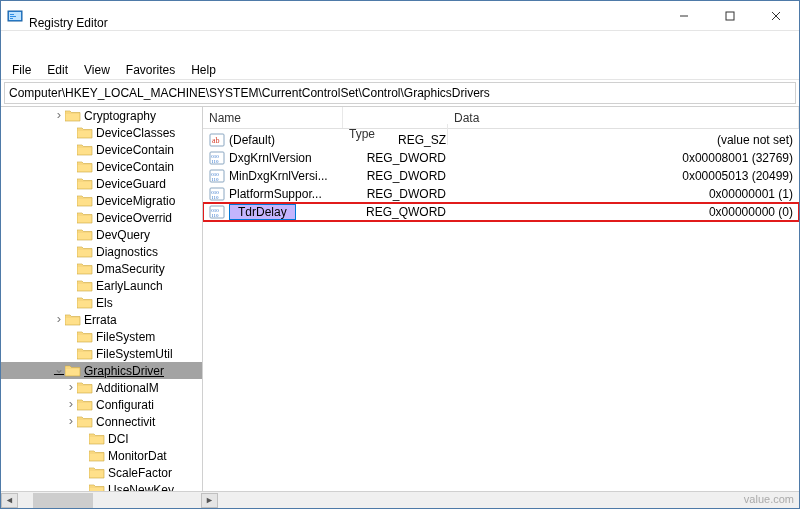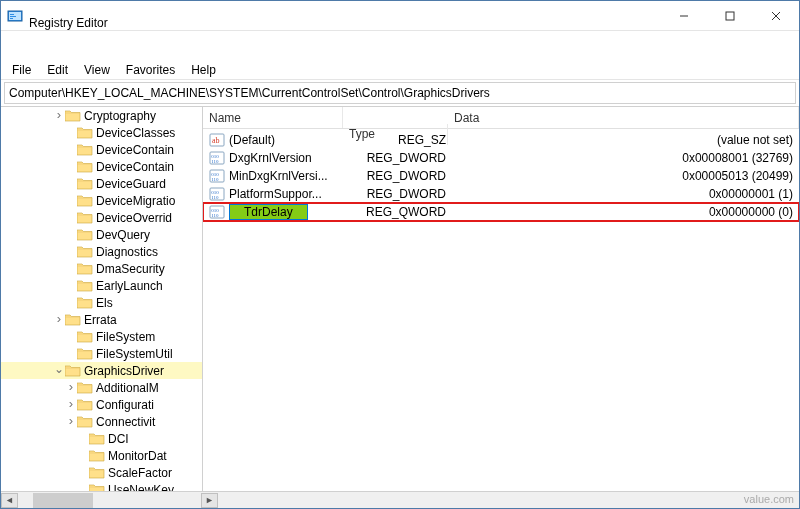--- a/index.html
+++ b/index.html
@@ -86,21 +86,22 @@
     width: 260px;
   }
   .tree-row {
     height: 17px;
     display: flex;
     align-items: center;
     white-space: nowrap;
     padding-left: 4px;
   }
   .tree-row.sel {
-    background: #fef9c3;
+    background: #a3a3a3;
+    text-decoration: underline;
   }
   .twist {
     width: 12px; height: 12px;
     display: inline-flex; align-items: center; justify-content: center;
     color: #777;
     font-size: 11px;
     line-height: 12px;
   }
   .twist.open::before { content: "⌄"; font-size: 12px; position: relative; top: -2px;}
   .twist.closed::before { content: "›"; font-size: 13px; position: relative; top:-1px;}
@@ -157,22 +158,22 @@
   .list-row .c-name { width: 140px; display: flex; align-items: center; gap: 4px; }
   .list-row .c-type { width: 105px; }
   .list-row .c-data { flex: 1; }
   .reg-icon { width: 16px; height: 16px; display:inline-flex; flex-shrink:0; }
   .list-row.highlight {
     outline: 2px solid #e11b1b;
     outline-offset: -1px;
   }
   .list-row .name-edit {
     border: 1px solid #0078d7;
-    background: #84cc16;
-    padding: 0 14px;
+    background: #c4b5fd;
+    padding: 0 8px;
     min-width: 54px;
     display: inline-block;
   }
   
   .hscroll {
     height: 17px;
     background: #f0f0f0;
     border-top: 1px solid #d0d0d0;
     display: flex;
     align-items: center;

